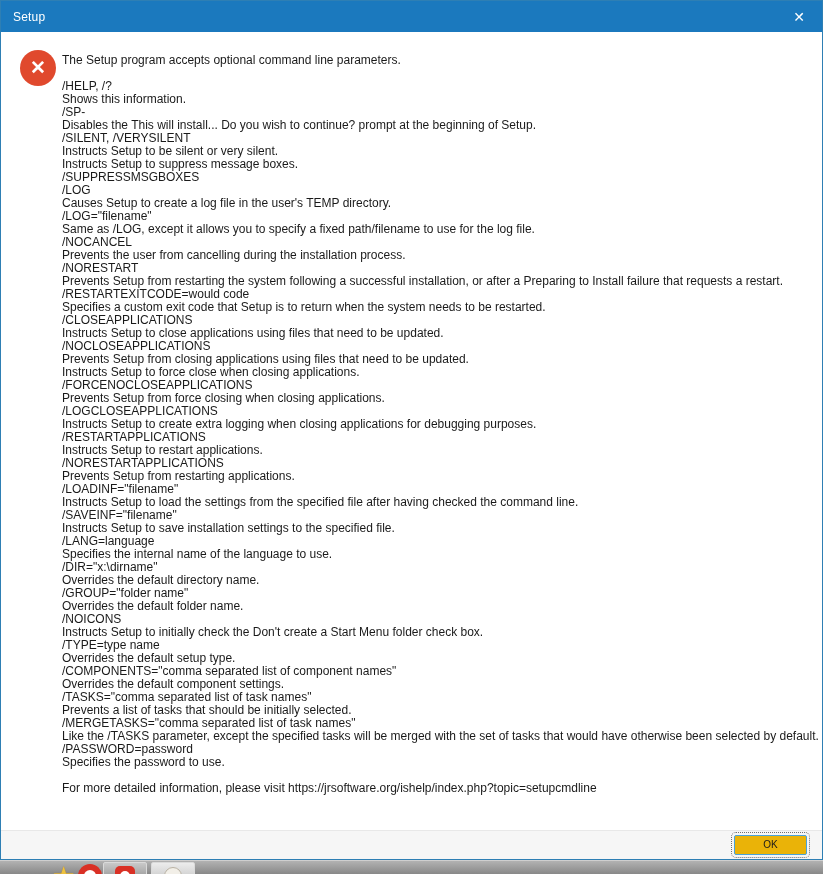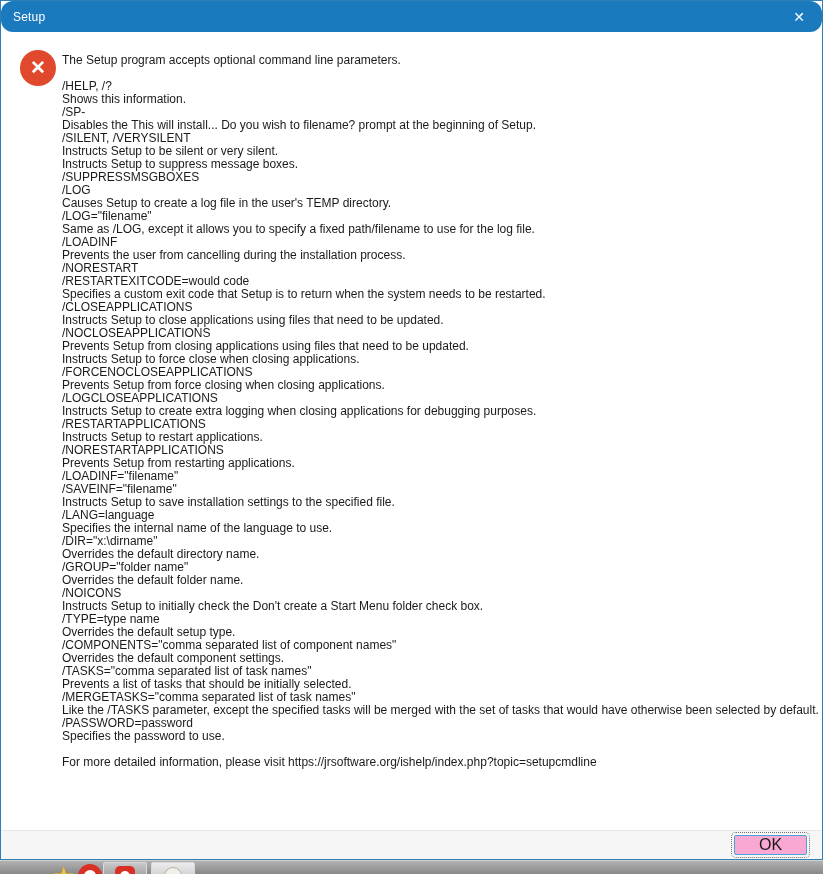--- a/index.html
+++ b/index.html
@@ -21,21 +21,20 @@
   }
   .titlebar {
     height: 31px;
     background: #1b79be;
     color: #ffffff;
     display: flex;
     align-items: center;
     padding-left: 12px;
     font-size: 12px;
     flex: 0 0 auto;
-    border-radius: 12px;
   }
   .title-text { letter-spacing: 0.2px; }
   .close-btn {
     margin-left: auto;
     width: 46px; height: 31px;
     display: flex;
     align-items: center;
     justify-content: center;
     color: #ffffff;
     font-size: 14px;
@@ -82,26 +81,26 @@
     flex: 0 0 auto;
     height: 29px;
     background: #f6f6f6;
     border-top: 1px solid #e8e8e8;
     position: relative;
   }
   .ok-btn {
     position: absolute;
     right: 15px; top: 4px;
     width: 73px; height: 20px;
-    background: #f9a8d4;
+    background: #eab308;
     border: 1px solid #4aa3d8;
     border-radius: 2px;
     outline: 1px dotted #707070;
     outline-offset: 2px;
-    font-size: 16px;
+    font-size: 10px;
     color: #1a1a1a;
     font-family: "Liberation Sans", sans-serif;
     text-align: center;
     line-height: 18px;
   }
   .taskbar {
     position: absolute;
     left: 0; bottom: 0;
     width: 823px; height: 14px;
     background: linear-gradient(#b2b2b2, #888888);
@@ -179,48 +178,50 @@
       <span class="x-glyph">✕</span>
     </div>
 
     <div class="msg-block">
       <div class="msg-line">The Setup program accepts optional command line parameters.</div>
       <div class="spacer-line"></div>
       <div id="param-lines">
           <div class="msg-line">/HELP, /?</div>
           <div class="msg-line">Shows this information.</div>
           <div class="msg-line">/SP-</div>
-          <div class="msg-line">Disables the This will install... Do you wish to filename? prompt at the beginning of Setup.</div>
+          <div class="msg-line">Disables the This will install... Do you wish to continue? prompt at the beginning of Setup.</div>
           <div class="msg-line">/SILENT, /VERYSILENT</div>
           <div class="msg-line">Instructs Setup to be silent or very silent.</div>
           <div class="msg-line">Instructs Setup to suppress message boxes.</div>
           <div class="msg-line">/SUPPRESSMSGBOXES</div>
           <div class="msg-line">/LOG</div>
           <div class="msg-line">Causes Setup to create a log file in the user's TEMP directory.</div>
           <div class="msg-line">/LOG="filename"</div>
           <div class="msg-line">Same as /LOG, except it allows you to specify a fixed path/filename to use for the log file.</div>
-          <div class="msg-line">/LOADINF</div>
+          <div class="msg-line">/NOCANCEL</div>
           <div class="msg-line">Prevents the user from cancelling during the installation process.</div>
           <div class="msg-line">/NORESTART</div>
+          <div class="msg-line">Prevents Setup from restarting the system following a successful installation, or after a Preparing to Install failure that requests a restart.</div>
           <div class="msg-line">/RESTARTEXITCODE=would code</div>
           <div class="msg-line">Specifies a custom exit code that Setup is to return when the system needs to be restarted.</div>
           <div class="msg-line">/CLOSEAPPLICATIONS</div>
           <div class="msg-line">Instructs Setup to close applications using files that need to be updated.</div>
           <div class="msg-line">/NOCLOSEAPPLICATIONS</div>
           <div class="msg-line">Prevents Setup from closing applications using files that need to be updated.</div>
           <div class="msg-line">Instructs Setup to force close when closing applications.</div>
           <div class="msg-line">/FORCENOCLOSEAPPLICATIONS</div>
           <div class="msg-line">Prevents Setup from force closing when closing applications.</div>
           <div class="msg-line">/LOGCLOSEAPPLICATIONS</div>
           <div class="msg-line">Instructs Setup to create extra logging when closing applications for debugging purposes.</div>
           <div class="msg-line">/RESTARTAPPLICATIONS</div>
           <div class="msg-line">Instructs Setup to restart applications.</div>
           <div class="msg-line">/NORESTARTAPPLICATIONS</div>
           <div class="msg-line">Prevents Setup from restarting applications.</div>
           <div class="msg-line">/LOADINF="filename"</div>
+          <div class="msg-line">Instructs Setup to load the settings from the specified file after having checked the command line.</div>
           <div class="msg-line">/SAVEINF="filename"</div>
           <div class="msg-line">Instructs Setup to save installation settings to the specified file.</div>
           <div class="msg-line">/LANG=language</div>
           <div class="msg-line">Specifies the internal name of the language to use.</div>
           <div class="msg-line">/DIR="x:\dirname"</div>
           <div class="msg-line">Overrides the default directory name.</div>
           <div class="msg-line">/GROUP="folder name"</div>
           <div class="msg-line">Overrides the default folder name.</div>
           <div class="msg-line">/NOICONS</div>
           <div class="msg-line">Instructs Setup to initially check the Don't create a Start Menu folder check box.</div>

